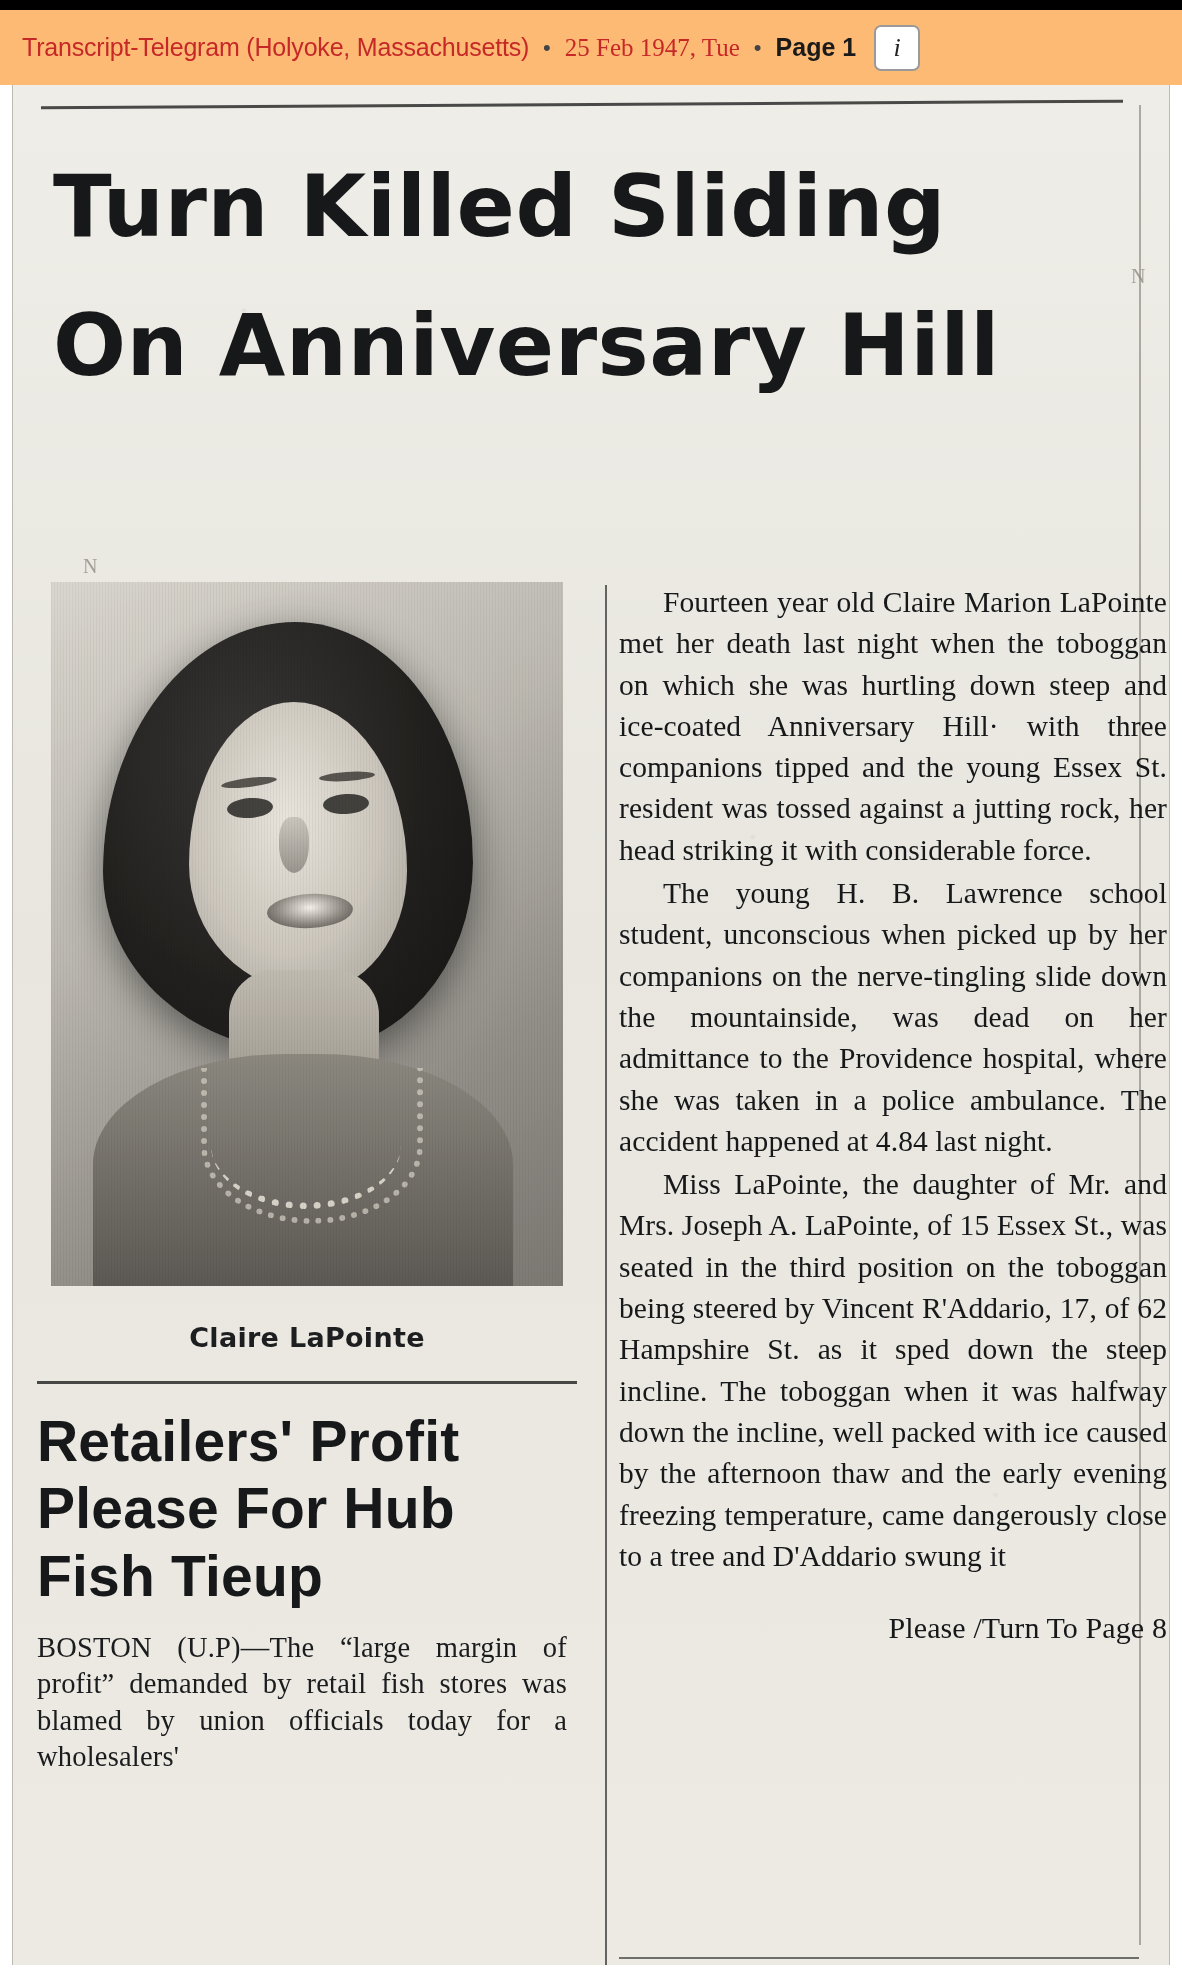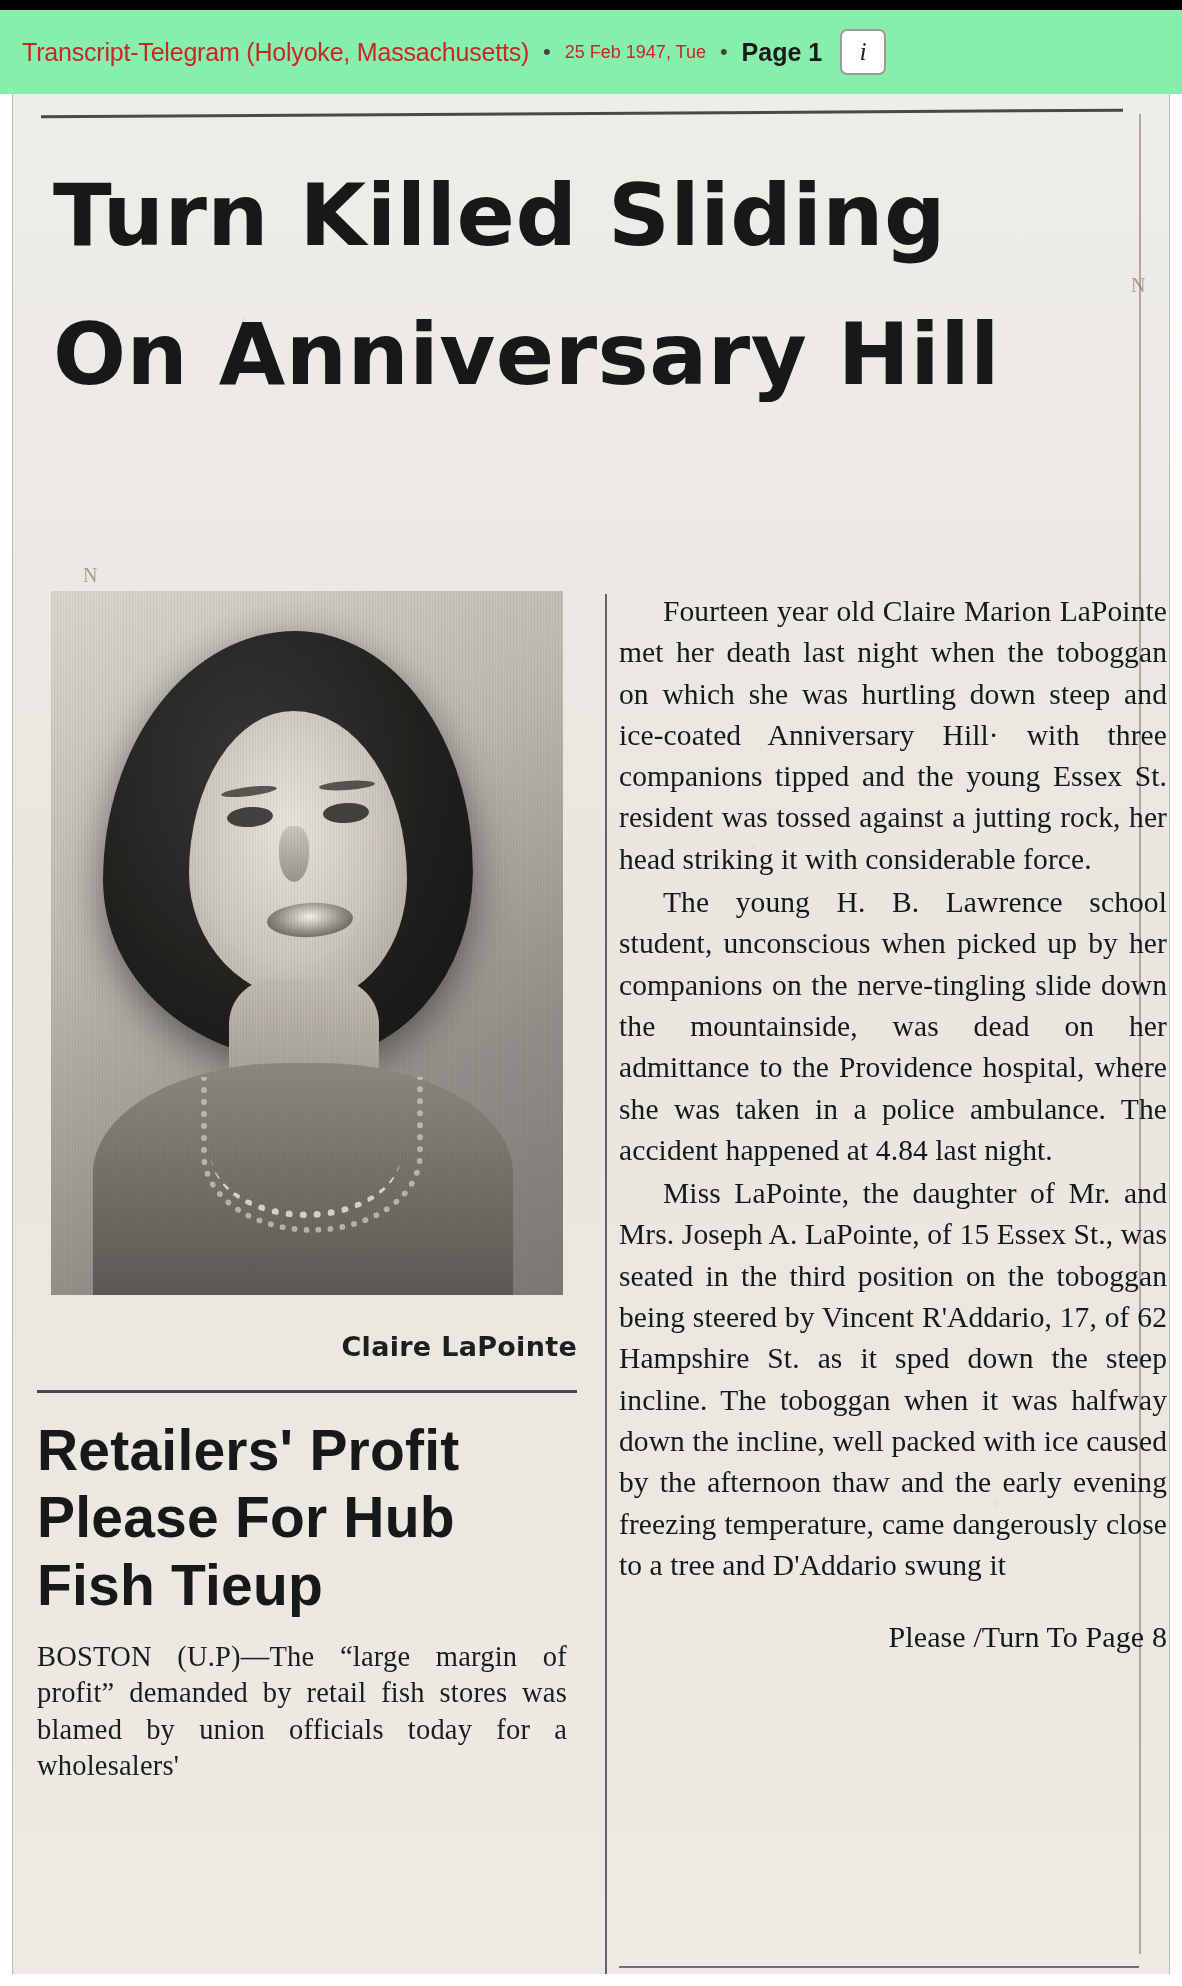--- a/index.html
+++ b/index.html
@@ -19,43 +19,44 @@
     background: #ffffff;
   }
   
   .topbar {
     height: 10px;
     background: #000000;
     width: 100%;
   }
   
   .header {
-    height: 84px;
+    height: 75px;
     display: flex;
     align-items: center;
     padding: 0 22px;
     box-sizing: border-box;
-    background: #86efac;
+    background: #fdba74;
     white-space: nowrap;
   }
   .hdr-link {
     color: #c62828;
     font-size: 25px;
     text-decoration: none;
     letter-spacing: -0.2px;
   }
   .hdr-sep {
     color: #444;
     font-size: 22px;
     margin: 0 14px;
   }
   .hdr-date {
     color: #c62828;
-    font-size: 18px;
+    font-size: 25px;
     text-decoration: none;
+    font-family: Liberation Serif, serif;
   }
   .hdr-page {
     color: #1a1a1a;
     font-size: 25px;
     font-weight: bold;
   }
   .info-btn {
     margin-left: 18px;
     width: 46px;
     height: 46px;
@@ -236,21 +237,21 @@
   }
   .ph-grain {
     position: absolute; inset: 0;
     background-image:
       repeating-linear-gradient(0deg, rgba(255,255,255,.045) 0 1px, transparent 1px 3px),
       repeating-linear-gradient(90deg, rgba(0,0,0,.04) 0 1px, transparent 1px 3px);
     mix-blend-mode: multiply;
   }
   .caption {
     margin-top: 36px;
-    text-align: right;
+    text-align: center;
     font-family: "DejaVu Sans", sans-serif;
     font-weight: bold;
     font-size: 27px;
     color: #1d1e20;
     letter-spacing: 0.3px;
   }
   .col-rule {
     margin: 28px 0 0 0;
     width: 540px;
     height: 3px;

